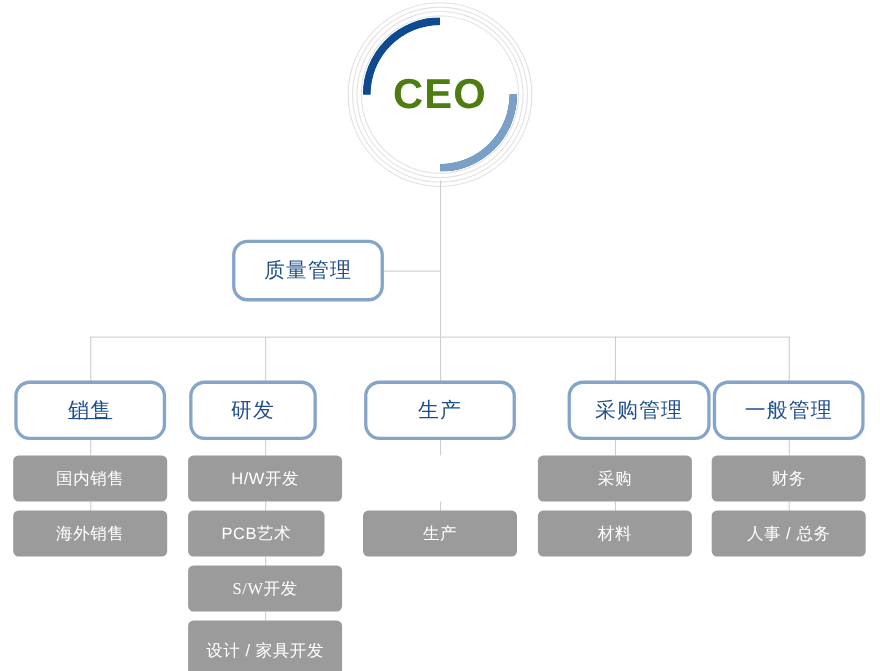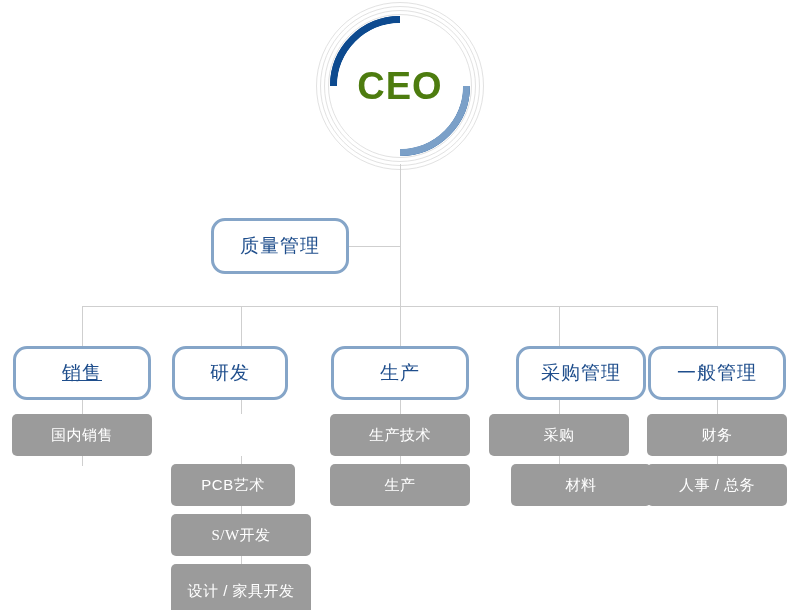--- a/index.html
+++ b/index.html
@@ -185,42 +185,45 @@
   <div class="blue-box" style="left:490px; top:346px; width:130px; height:54px;margin-left:26px;">
     <span>采购管理</span>
   </div>
   <div class="blue-box" style="left:648px; top:346px; width:138px; height:54px;">
     <span>一般管理</span>
   </div>
 
   <div class="gray-box" style="left:12px; top:414px; width:140px; height:42px;">
     <span>国内销售</span>
   </div>
-
+  <div class="gray-box" style="left:12px; top:464px; width:140px; height:42px;">
+    <span>海外销售</span>
+  </div>
+
+  <div class="gray-box" style="left:171px; top:414px; width:140px; height:42px;">
+    <span>H/W开发</span>
+  </div>
   <div class="gray-box" style="left:171px; top:464px; width:124px; height:42px;">
     <span>PCB艺术</span>
   </div>
   <div class="gray-box" style="left:171px; top:514px; width:140px; height:42px;font-family:Liberation Serif, serif;">
     <span>S/W开发</span>
   </div>
   <div class="gray-box" style="left:171px; top:564px; width:140px; height:55px;">
     <span>设计 / 家具开发</span>
   </div>
 
-  <div class="gray-box" style="left:330px; top:414px; width:140px; height:42px;">
-    <span>生产技术</span>
-  </div>
   <div class="gray-box" style="left:330px; top:464px; width:140px; height:42px;">
     <span>生产</span>
   </div>
 
   <div class="gray-box" style="left:489px; top:414px; width:140px; height:42px;justify-content:center;">
     <span>采购</span>
   </div>
-  <div class="gray-box" style="left:511px; top:464px; width:140px; height:42px;">
+  <div class="gray-box" style="left:489px; top:464px; width:140px; height:42px;">
     <span>材料</span>
   </div>
 
   <div class="gray-box" style="left:647px; top:464px; width:140px; height:42px;">
     <span>人事 / 总务</span>
   </div>
   <div class="gray-box" style="left:647px; top:414px; width:140px; height:42px;">
     <span>财务</span>
   </div>
 

